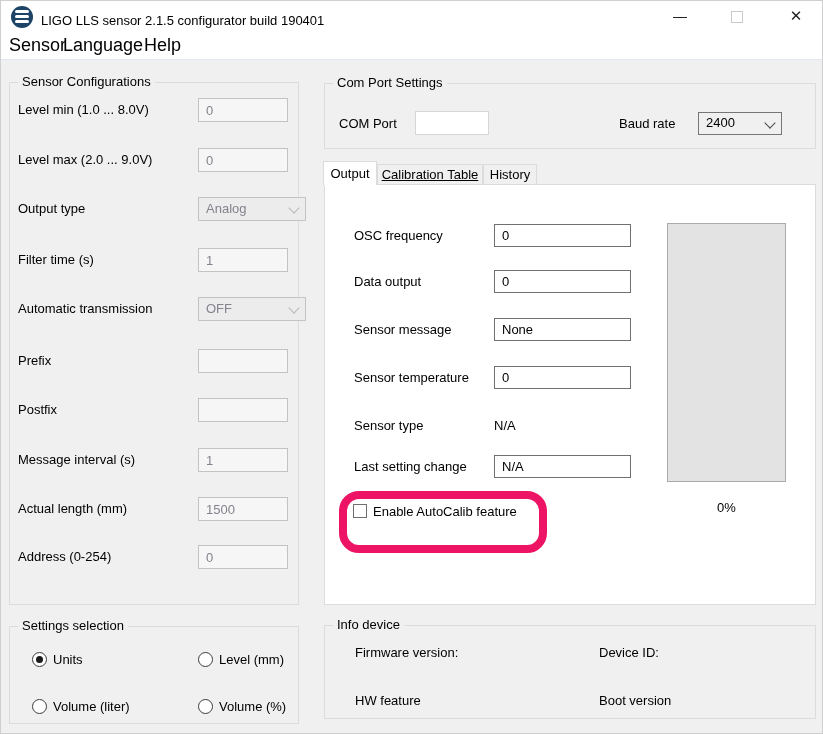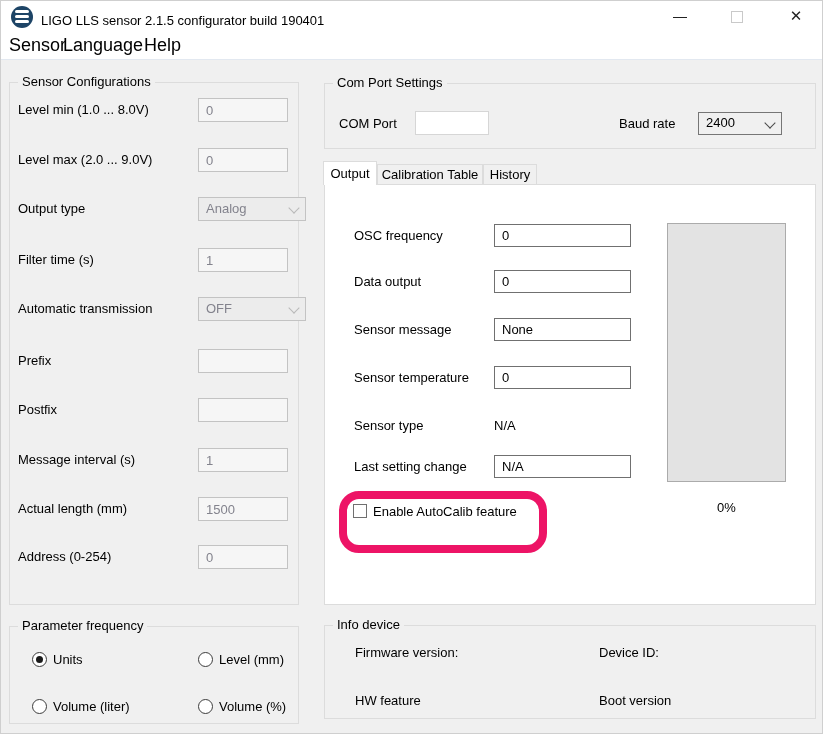--- a/index.html
+++ b/index.html
@@ -131,21 +131,21 @@
       <span class="cfg-label">Actual length (mm)</span>
       <input class="cfg-input" disabled="" value="1500" style="">
     </div>
     <div class="cfg-row" style="top:462px;">
       <span class="cfg-label">Address (0-254)</span>
       <input class="cfg-input" disabled="" value="0" style="">
     </div>
   </div>
 
   <div class="gb" style="left:8px;top:625px;width:290px;height:98px;">
-    <span class="gb-title">Parameter frequency</span>
+    <span class="gb-title">Settings selection</span>
     <span class="radio selected" style="left:22px;top:24px;">
       <span class="radio-circle">
           <span class="radio-dot"></span>
         </span>
       <span class="radio-label">Units</span>
     </span>
     <span class="radio" style="left:188px;top:24px;">
       <span class="radio-circle">
           <span class="radio-dot"></span>
         </span>
@@ -170,21 +170,21 @@
     <span class="inline-label" style="left:14px;top:28px;text-align:right;">COM Port</span>
     <input class="text-input" style="left: 90px; top: 27px; width: 74px; height: 24px;" value="">
     <span class="inline-label" style="left:294px;top:28px;">Baud rate</span>
     <span class="dd" style="left:373px;top:28px;width:84px;height:23px;border:1px solid #767676;background:#f0f0f0;">
       <span>2400</span>
       <span class="chev chev-dark"></span>
     </span>
   </div>
 
   <div class="tab tab-active" style="left:322px;top:160px;width:54px;height:24px;">Output</div>
-  <div class="tab tab-inactive" style="left:376px;top:163px;width:106px;height:21px;">Calibration Table</div>
+  <div class="tab tab-inactive" style="left:376px;top:163px;width:106px;height:21px;text-decoration:underline;">Calibration Table</div>
   <div class="tab tab-inactive" style="left:482px;top:163px;width:54px;height:21px;">History</div>
 
   <div class="tabpanel">
     <div class="out-row" style="top:39px;">
       <span class="out-label">OSC frequency</span>
       <input class="out-input" value="0" style="">
     </div>
     <div class="out-row" style="top:85px;">
       <span class="out-label">Data output</span>
       <input class="out-input" value="0" style="">

